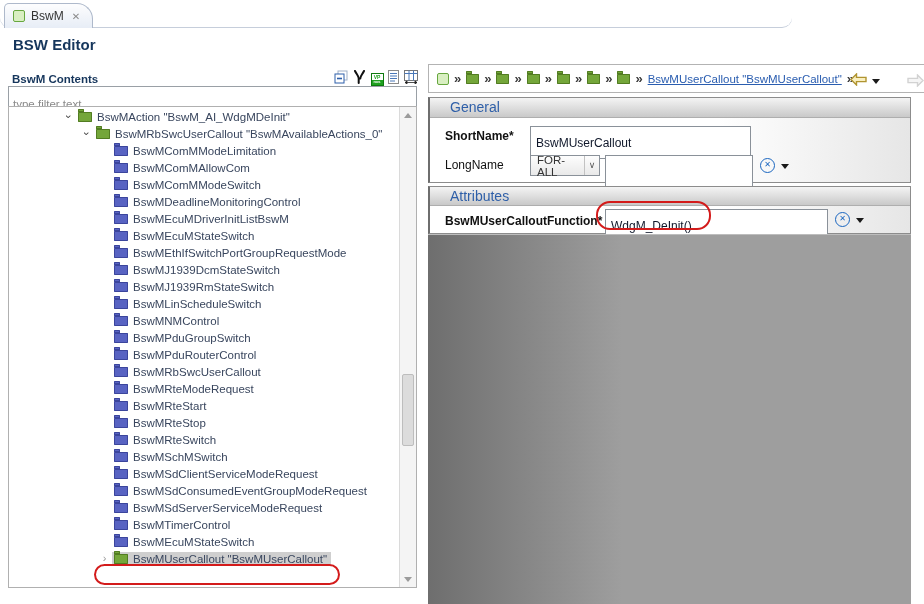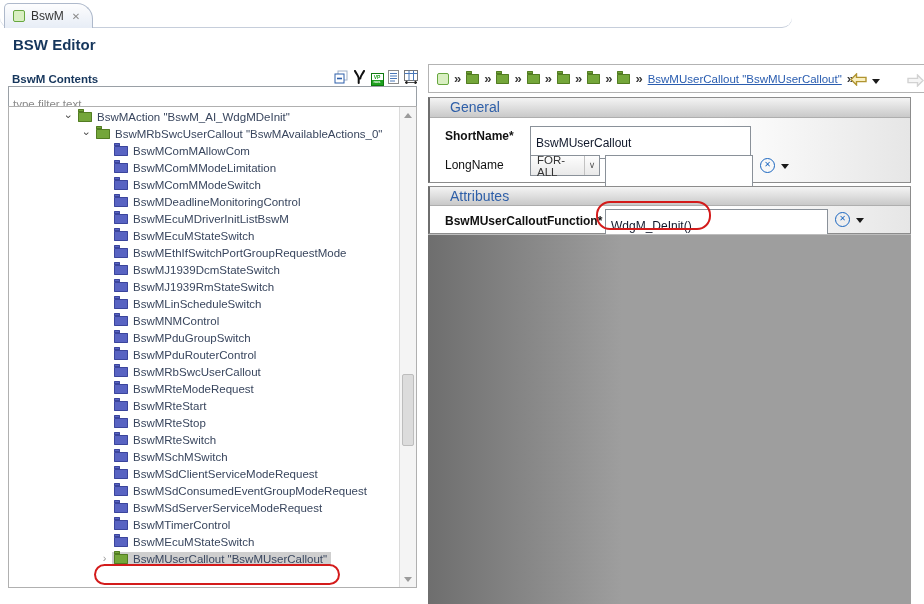--- a/index.html
+++ b/index.html
@@ -162,28 +162,28 @@
           <span class="chev open">›</span>
           <span class="row-body">
             <span class="folder green"></span>
             <span class="tlabel">BswMRbSwcUserCallout "BswMAvailableActions_0"</span>
           </span>
         </div>
         <div class="tree-row" style="padding-left: 88px;">
           <span class="chev"></span>
           <span class="row-body">
             <span class="folder blue"></span>
+            <span class="tlabel">BswMComMModeLimitation</span>
+          </span>
+        </div>
+        <div class="tree-row" style="padding-left: 88px;">
+          <span class="chev"></span>
+          <span class="row-body">
+            <span class="folder blue"></span>
             <span class="tlabel">BswMComMAllowCom</span>
-          </span>
-        </div>
-        <div class="tree-row" style="padding-left: 88px;">
-          <span class="chev"></span>
-          <span class="row-body">
-            <span class="folder blue"></span>
-            <span class="tlabel">BswMComMModeLimitation</span>
           </span>
         </div>
         <div class="tree-row" style="padding-left: 88px;">
           <span class="chev"></span>
           <span class="row-body">
             <span class="folder blue"></span>
             <span class="tlabel">BswMComMModeSwitch</span>
           </span>
         </div>
         <div class="tree-row" style="padding-left: 88px;">

